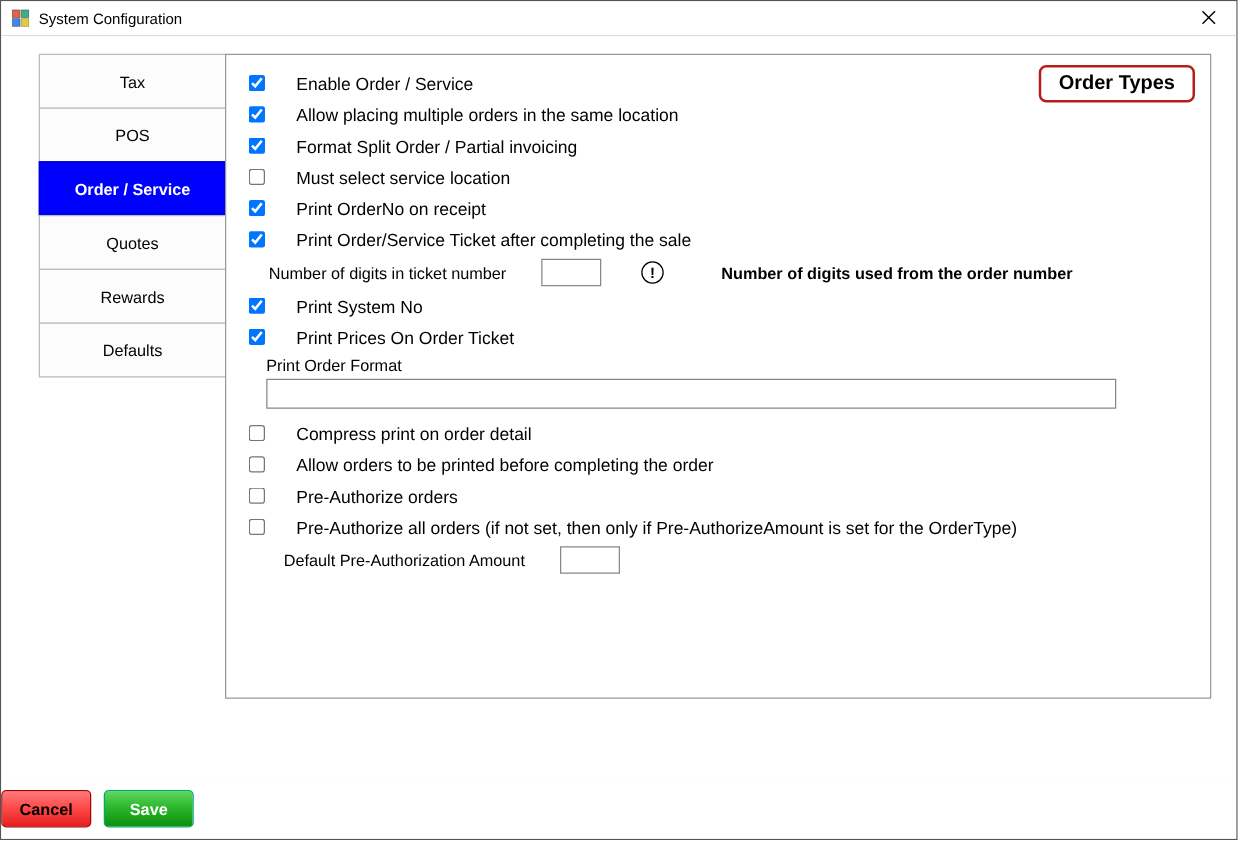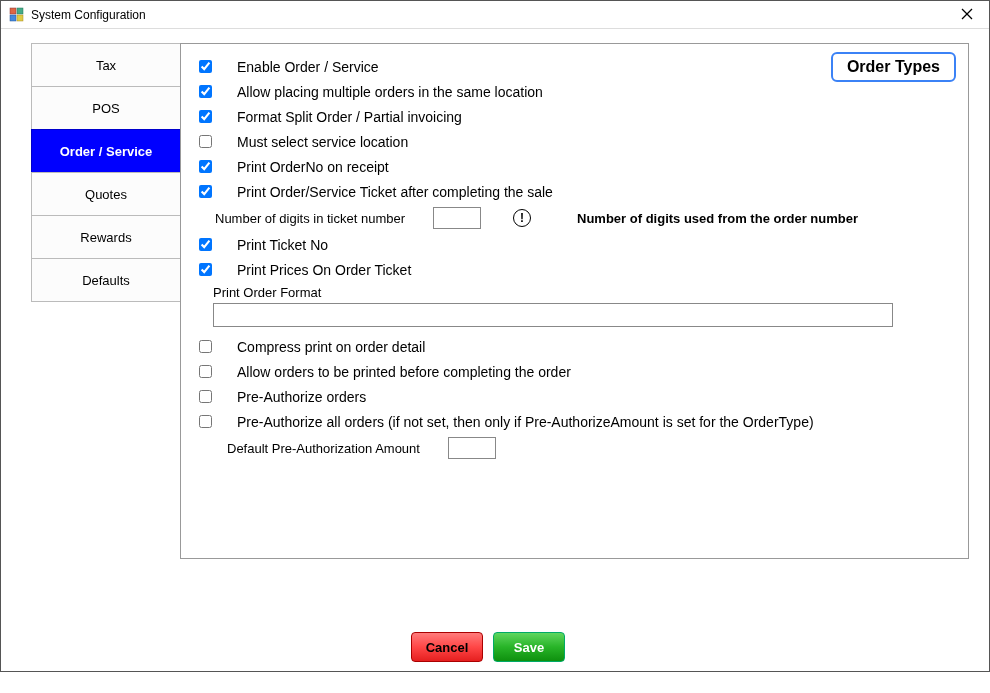--- a/index.html
+++ b/index.html
@@ -106,21 +106,21 @@
     background: #fff;
     padding: 10px 14px 10px 14px;
     position: relative;
     overflow: hidden;
     height: 516px;
   }
   .panel-title-box {
     position: absolute;
     right: 12px;
     top: 8px;
-    border: 2px solid #3b82f6;
+    border: 2px solid #b91c1c;
     border-radius: 6px;
     padding: 4px 14px;
     font-size: 16px;
     font-weight: bold;
     background: #fff;
   }
   .row {
     display: flex;
     align-items: center;
     gap: 22px;
@@ -153,21 +153,21 @@
     display: inline-flex;
     align-items: center; justify-content: center;
     font-size: 12px;
     font-weight: bold;
     margin: 0 10px;
   }
   .footer {
     height: 48px;
     background: #fff;
     display: flex;
-    justify-content: center;
+    justify-content: flex-start;
     align-items: center;
     gap: 10px;
     padding-right: 14px;
   }
   .btn {
     width: 72px; height: 30px;
     border-radius: 4px;
     font-weight: bold;
     font-size: 13px;
     cursor: pointer;
@@ -249,21 +249,21 @@
         <span>Print Order/Service Ticket after completing the sale</span>
       </div>
       <div class="row indent">
         <span class="sublabel">Number of digits in ticket number</span>
         <input type="text" class="numinput" style="margin-left: 6px;" value="">
         <span class="info-icon">!</span>
         <span class="helptext" style="margin-left:14px;font-weight:bold;">Number of digits used from the order number</span>
       </div>
       <div class="row">
         <input type="checkbox" class="chk" checked="" style="">
-        <span>Print Ticket No</span>
+        <span>Print System No</span>
       </div>
       <div class="row">
         <input type="checkbox" class="chk" checked="" style="">
         <span>Print Prices On Order Ticket</span>
       </div>
       <div class="row indent" style="padding-left:18px;">
         <span class="sublabel">Print Order Format</span>
       </div>
       <div class="row indent" style="padding-left:18px; padding-top:0;">
         <input type="text" class="textinput-wide" value="" style="">

